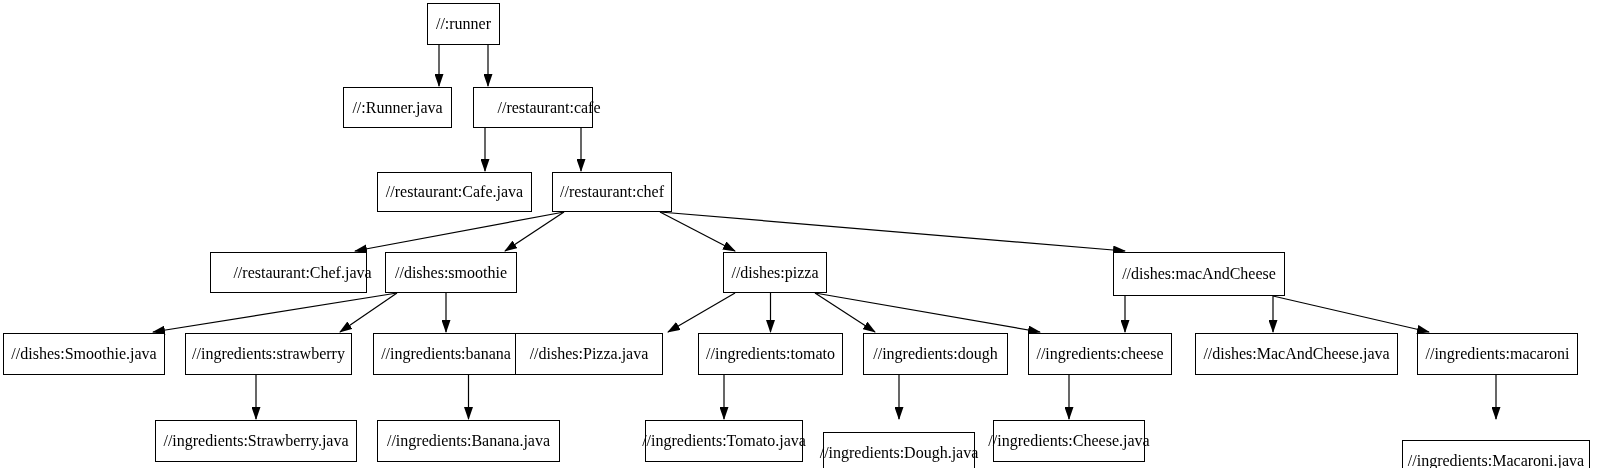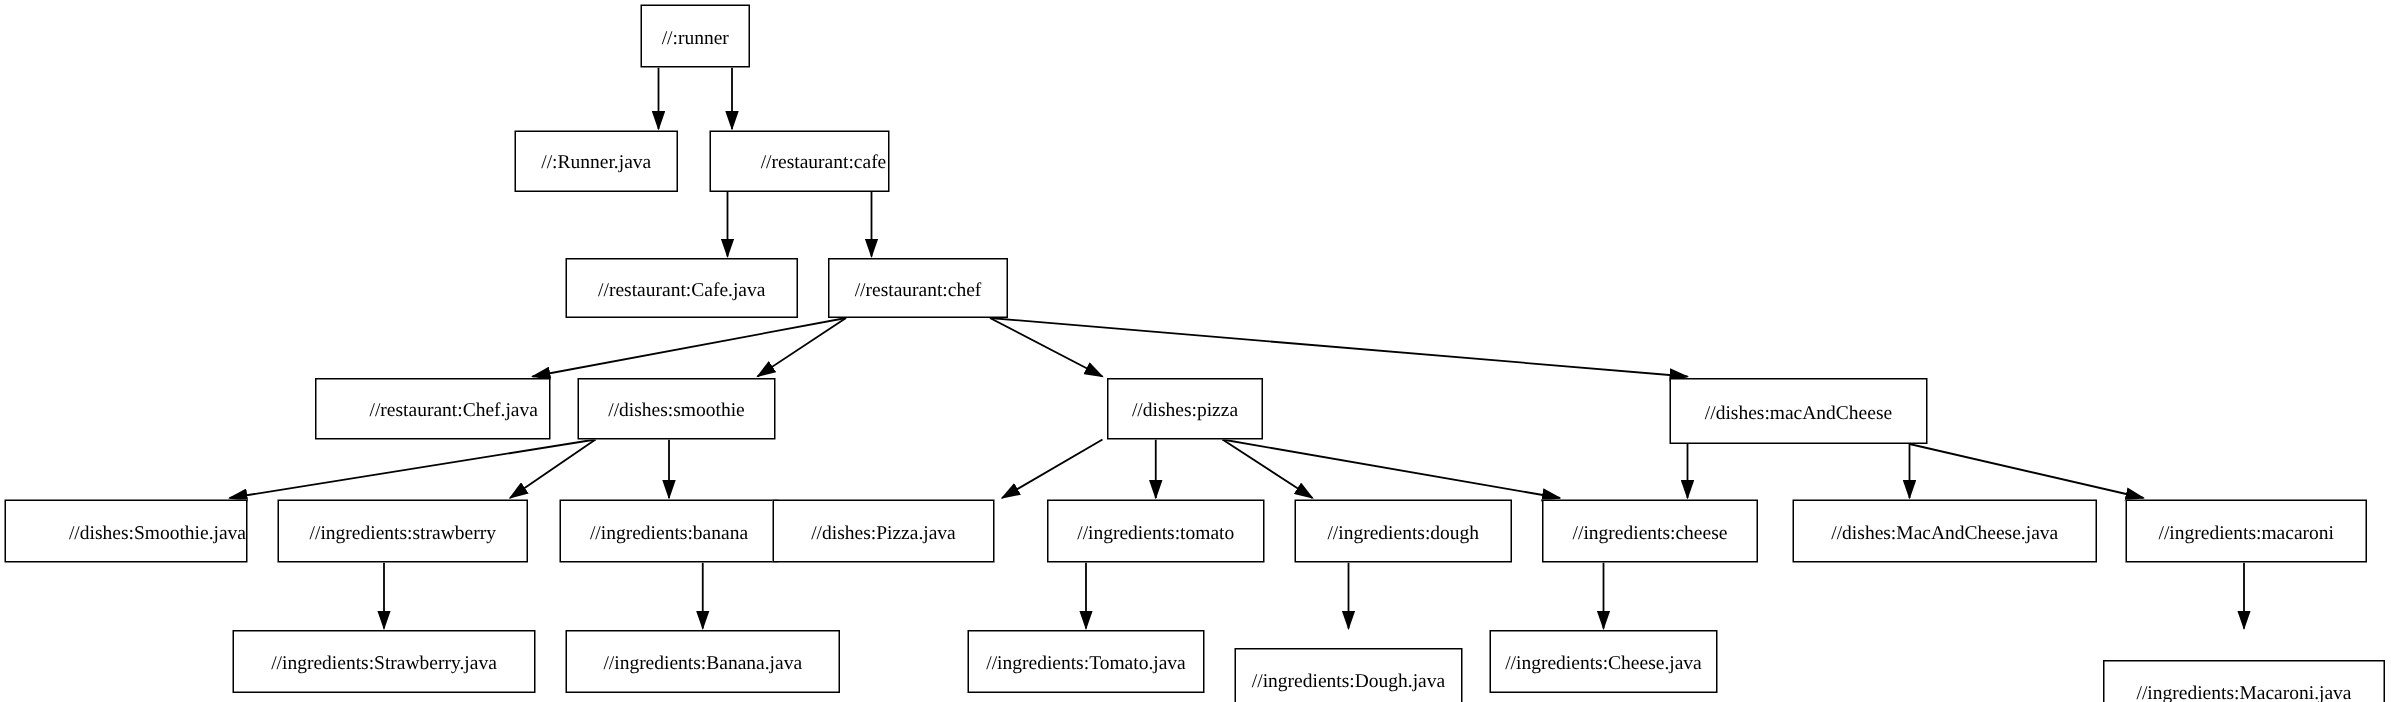--- a/index.html
+++ b/index.html
@@ -14,21 +14,21 @@
   }
   #edge-layer{position:absolute;left:0;top:0;width:1600px;height:468px;}
   #edge-layer line{stroke-width:1.2px;}
   .node{
     position:absolute;box-sizing:border-box;
     background:var(--node-fill);
     border:1.5px solid var(--node-border);
     display:flex;align-items:center;justify-content:center;
   }
   .node span{
-    color:var(--text);font-size:13px;line-height:1;white-space:nowrap;
+    color:var(--text);font-size:16px;line-height:1;white-space:nowrap;
   }
 </style>
 </head>
 <body>
 
 <div id="graph-canvas">
   <svg id="edge-layer" width="1600" height="468" viewBox="0 0 1600 468" xmlns="http://www.w3.org/2000/svg">
     <defs>
       <marker id="arrow" markerWidth="13" markerHeight="9" refX="12" refY="4.5" orient="auto" markerUnits="userSpaceOnUse">
         <path d="M0,0 L13,4.5 L0,9 z" fill="#000000"></path>
@@ -74,27 +74,27 @@
     </div>
     <div class="node" style="left: 377px; top: 172px; width: 155px; height: 40px;">
       <span>//restaurant:Cafe.java</span>
     </div>
     <div class="node" style="left: 210px; top: 252px; width: 157px; height: 41px; padding-left: 28px;">
       <span>//restaurant:Chef.java</span>
     </div>
     <div class="node" style="left: 385px; top: 252px; width: 132px; height: 41px;">
       <span>//dishes:smoothie</span>
     </div>
-    <div class="node" style="left: 738px; top: 252px; width: 104px; height: 41px;">
+    <div class="node" style="left: 723px; top: 252px; width: 104px; height: 41px;">
       <span>//dishes:pizza</span>
     </div>
     <div class="node" style="left: 1113px; top: 252px; width: 172px; height: 44px;">
       <span>//dishes:macAndCheese</span>
     </div>
-    <div class="node" style="left: 3px; top: 333px; width: 162px; height: 42px; justify-content: flex-end;">
+    <div class="node" style="left: 3px; top: 333px; width: 162px; height: 42px;">
       <span>//dishes:Smoothie.java</span>
     </div>
     <div class="node" style="left: 185px; top: 333px; width: 167px; height: 42px;">
       <span>//ingredients:strawberry</span>
     </div>
     <div class="node" style="left: 373px; top: 333px; width: 146px; height: 42px; text-align: right;">
       <span>//ingredients:banana</span>
     </div>
     <div class="node" style="left: 515px; top: 333px; width: 148px; height: 42px;">
       <span>//dishes:Pizza.java</span>

